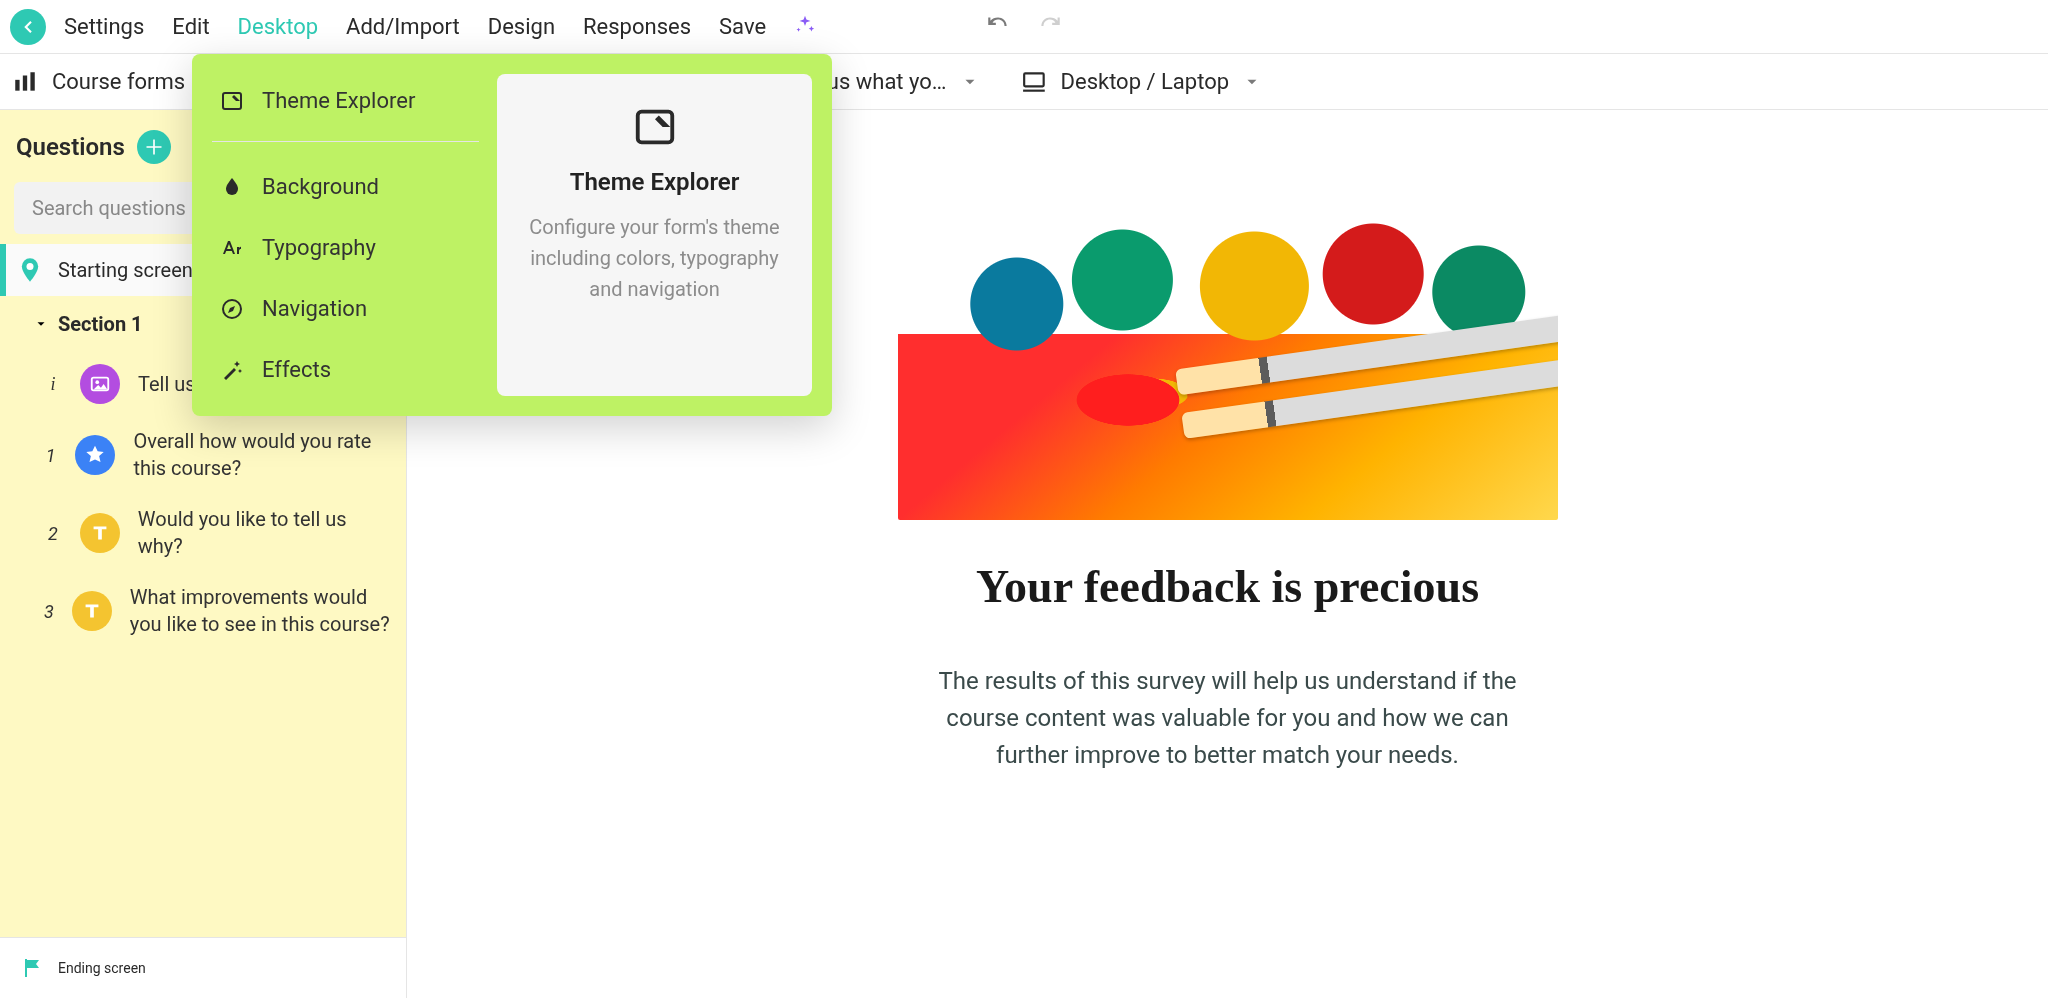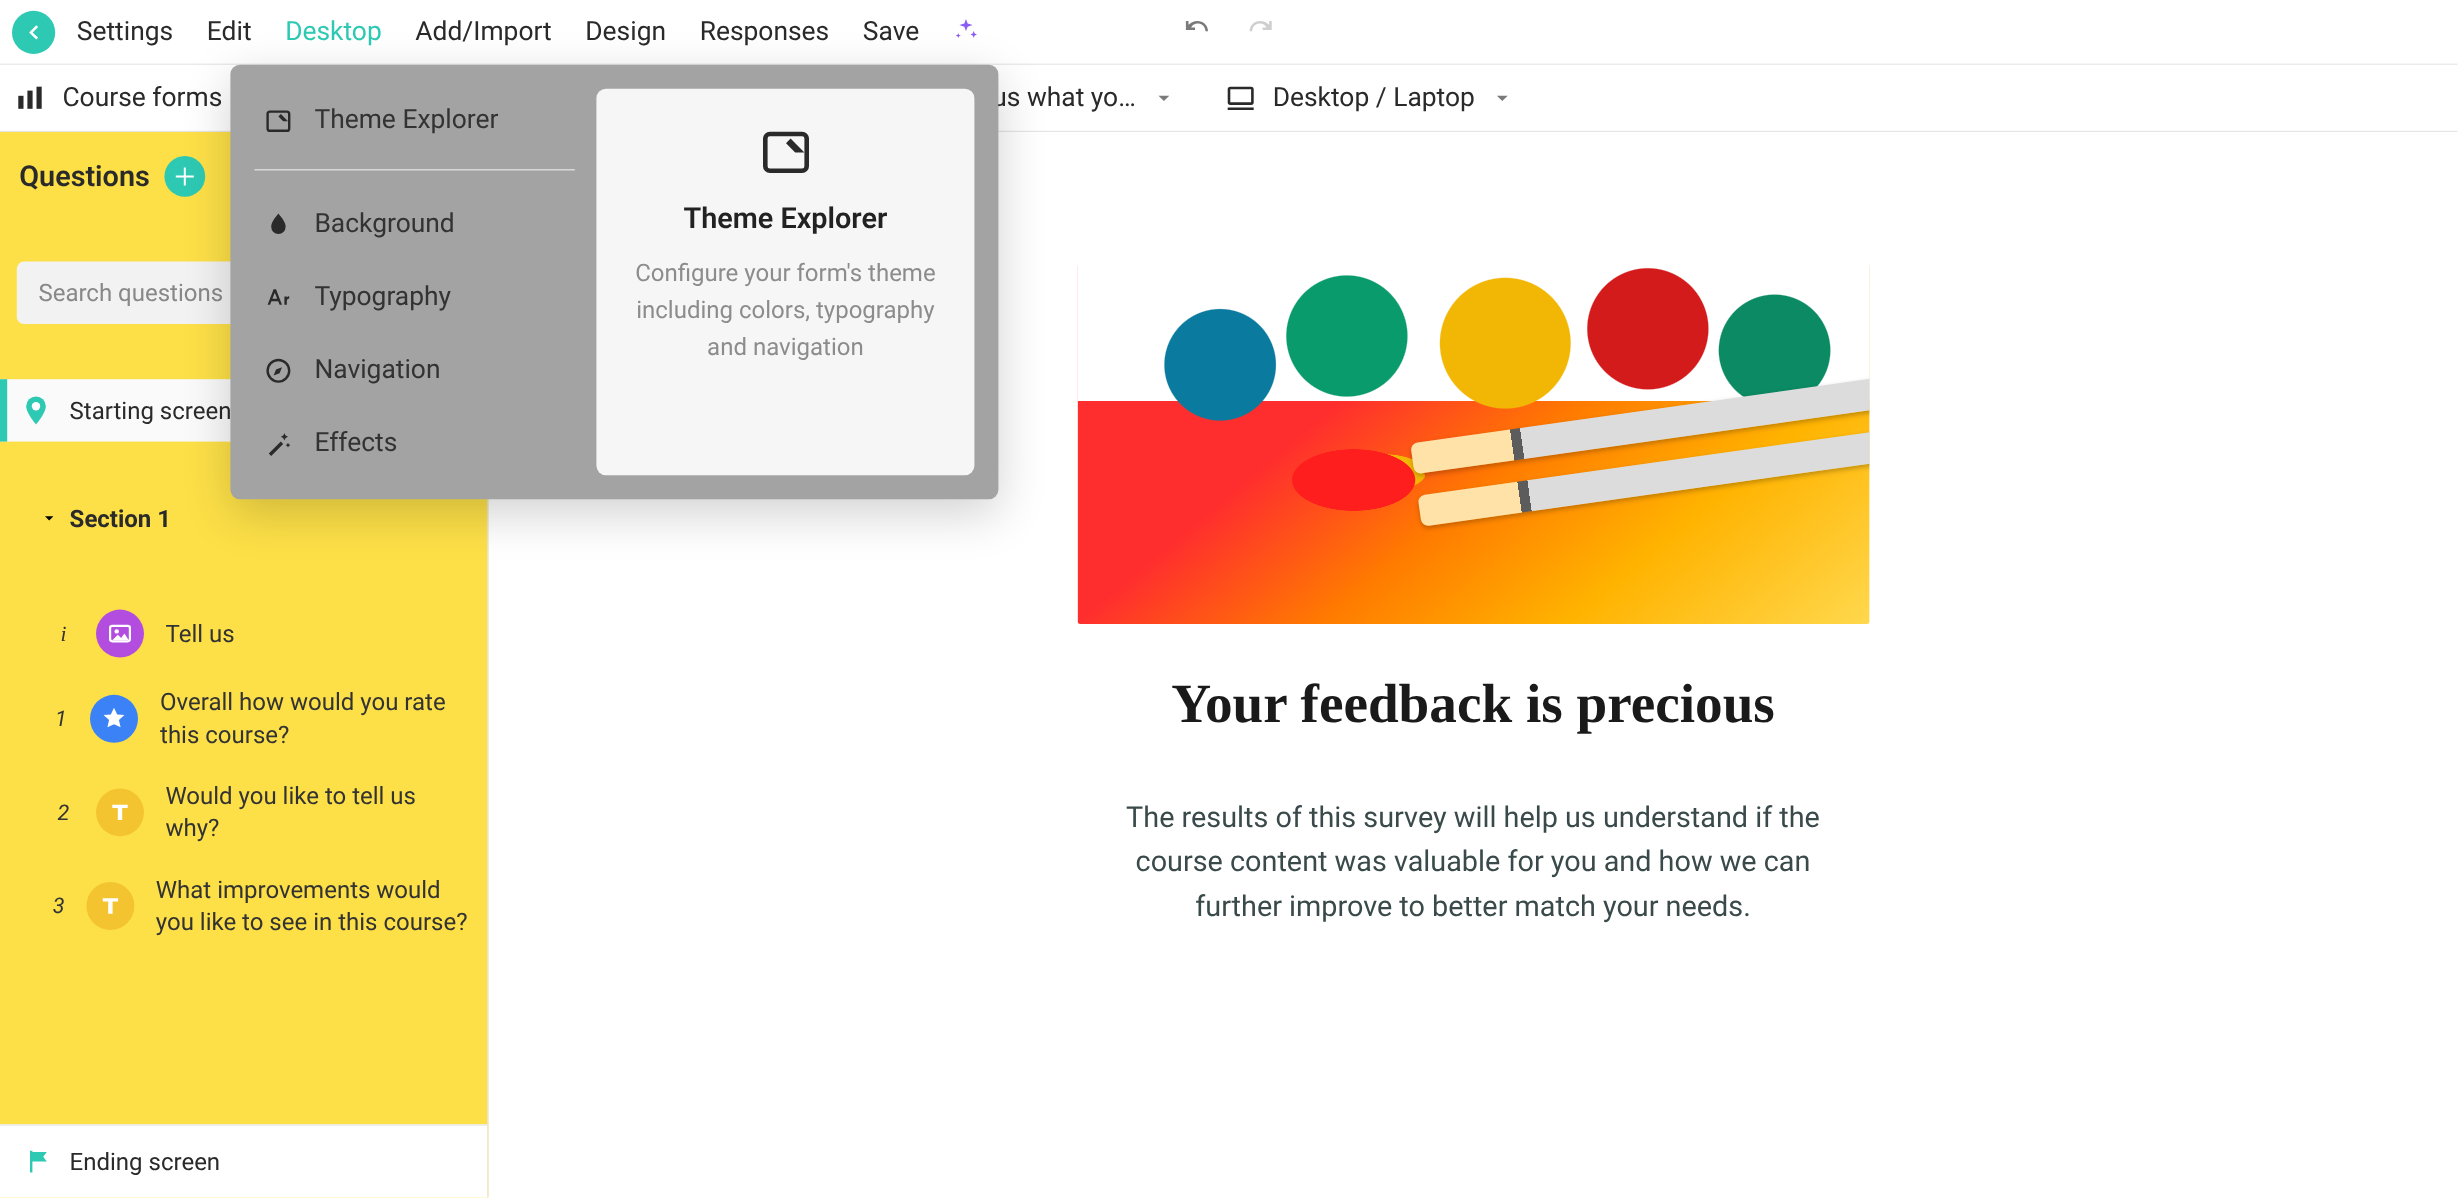--- a/index.html
+++ b/index.html
@@ -70,21 +70,21 @@
   display:flex;align-items:center;gap:42px;
 }
 .selector{display:flex;align-items:center;gap:14px;font-size:22px;color:var(--text);cursor:pointer}
 .selector svg.icon{width:26px;height:26px;fill:#2a2a2a}
 .selector .chev{width:18px;height:18px;fill:#7a7a7a}
 
 
 .main{display:flex;height:calc(100% - 110px)}
 .sidebar{
   width:407px;border-right:1px solid var(--border);
-  display:flex;flex-direction:column;background:#fde047;gap:36px;
+  display:flex;flex-direction:column;background:#fef9c3;
 }
 .questions-header{
   display:flex;align-items:center;gap:12px;
   padding:20px 16px 12px 16px;
 }
 .questions-header h2{margin:0;font-size:24px;font-weight:600}
 .plus-circle{
   width:34px;height:34px;border-radius:50%;background:var(--teal);
   display:flex;align-items:center;justify-content:center;cursor:pointer;
 }
@@ -115,21 +115,21 @@
 .q-text{font-size:20px;line-height:1.35;color:#333}
 .badge-purple{background:#b34de0}
 .badge-blue{background:#3b82f6}
 .badge-yellow{background:#f4c430}
 .ending-bar{
   margin-top:auto;border-top:1px solid var(--border);
   display:flex;align-items:center;gap:14px;padding:18px 20px;
   cursor:pointer;background:#fff;
 }
 .ending-bar svg{width:24px;height:24px;fill:var(--teal)}
-.ending-bar .lbl{font-size:20px}
+.ending-bar .lbl{font-size:14px}
 
 
 .canvas{
   flex:1;display:flex;justify-content:center;align-items:flex-start;
   overflow:hidden;padding-top:110px;
 }
 .form-preview{width:660px;display:flex;flex-direction:column;align-items:center}
 .hero{
   width:660px;height:300px;border-radius:2px;overflow:hidden;
   background:
@@ -160,21 +160,21 @@
   font-family:Georgia,'Times New Roman',serif;
   font-size:46px;font-weight:700;margin:40px 0 26px;text-align:center;color:#1a1a1a;
 }
 .form-desc{
   font-size:24px;line-height:1.55;color:#3a4a4a;text-align:center;max-width:640px;
 }
 
 
 .dropdown{
   position:absolute;top:54px;left:192px;width:640px;
-  background:#a3a3a3;border-radius:8px;
+  background:#bef264;border-radius:8px;
   box-shadow:0 12px 40px rgba(0,0,0,.18);
   display:flex;padding:20px;gap:18px;z-index:50;
 }
 .dropdown-left{flex:1;display:flex;flex-direction:column;gap:8px}
 .dd-item{
   display:flex;align-items:center;gap:18px;
   padding:14px 8px;border-radius:6px;cursor:pointer;font-size:22px;color:#333;
 }
 .dd-item svg{width:24px;height:24px;fill:#2a2a2a;flex:0 0 24px}
 .dd-divider{height:1px;background:var(--border);margin:6px 0 10px}

